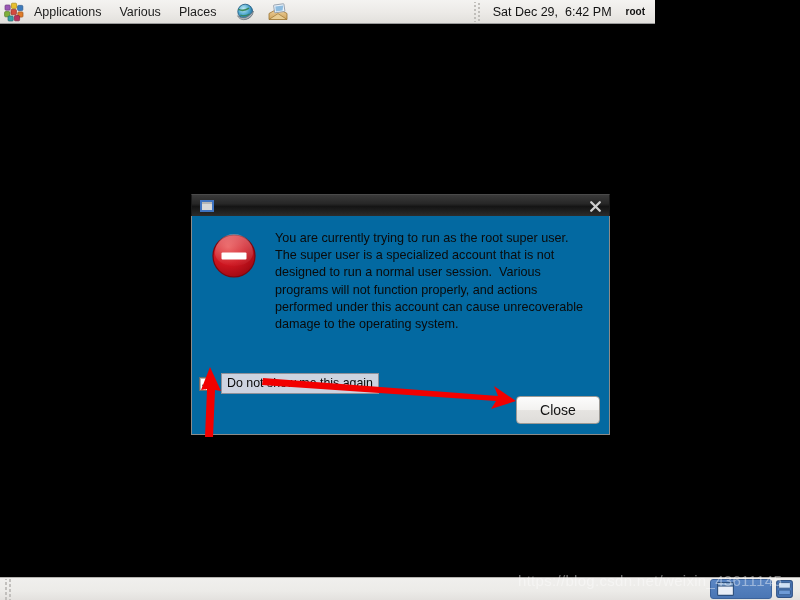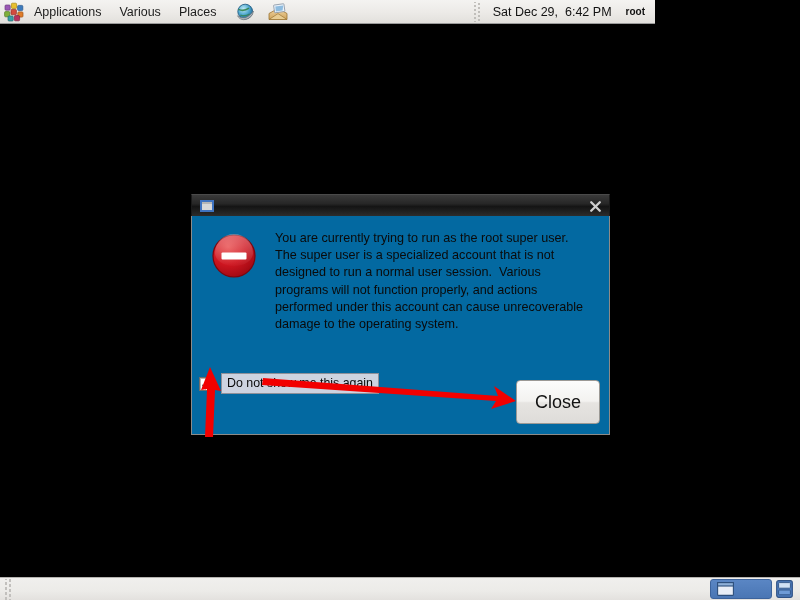--- a/index.html
+++ b/index.html
@@ -187,25 +187,25 @@
     border: 1px solid #8e9099;
     line-height: 14px;
     white-space: nowrap;
     cursor: default;
   }
   #close-button {
     position: absolute;
     right: 9px;
     bottom: 10px;
     width: 84px;
-    height: 44px;
+    height: 28px;
     background: linear-gradient(to bottom, #fcfcfc 0%, #f3f2f0 48%, #e6e4e1 52%, #dedcd9 100%);
     border: 1px solid #9b9995;
     border-radius: 4px;
-    font-size: 18px;
+    font-size: 14px;
     color: #121212;
     display: flex;
     align-items: center;
     justify-content: center;
     box-sizing: border-box;
     cursor: default;
   }
 
   
   #annotations {
@@ -413,14 +413,15 @@
 
     <div id="tray-icon" style="margin-right:7px;">
       <svg width="17" height="18" viewBox="0 0 17 18">
         <rect x="0.7" y="0.7" width="15.6" height="16.6" rx="2" fill="#4e7cbd" stroke="#2f5285" stroke-width="1.2"></rect>
         <rect x="2.6" y="2.6" width="11.8" height="5.6" rx="0.8" fill="#cfe0f4" stroke="#2f5285" stroke-width="0.9"></rect>
         <rect x="2.6" y="10.0" width="11.8" height="4.8" rx="0.8" fill="#6e9bd6" stroke="#2f5285" stroke-width="0.9"></rect>
       </svg>
     </div>
   </div>
 
+  <div id="watermark">https://blog.csdn.net/weixin_43611145</div>
 
 </div>
 
 </body></html>

